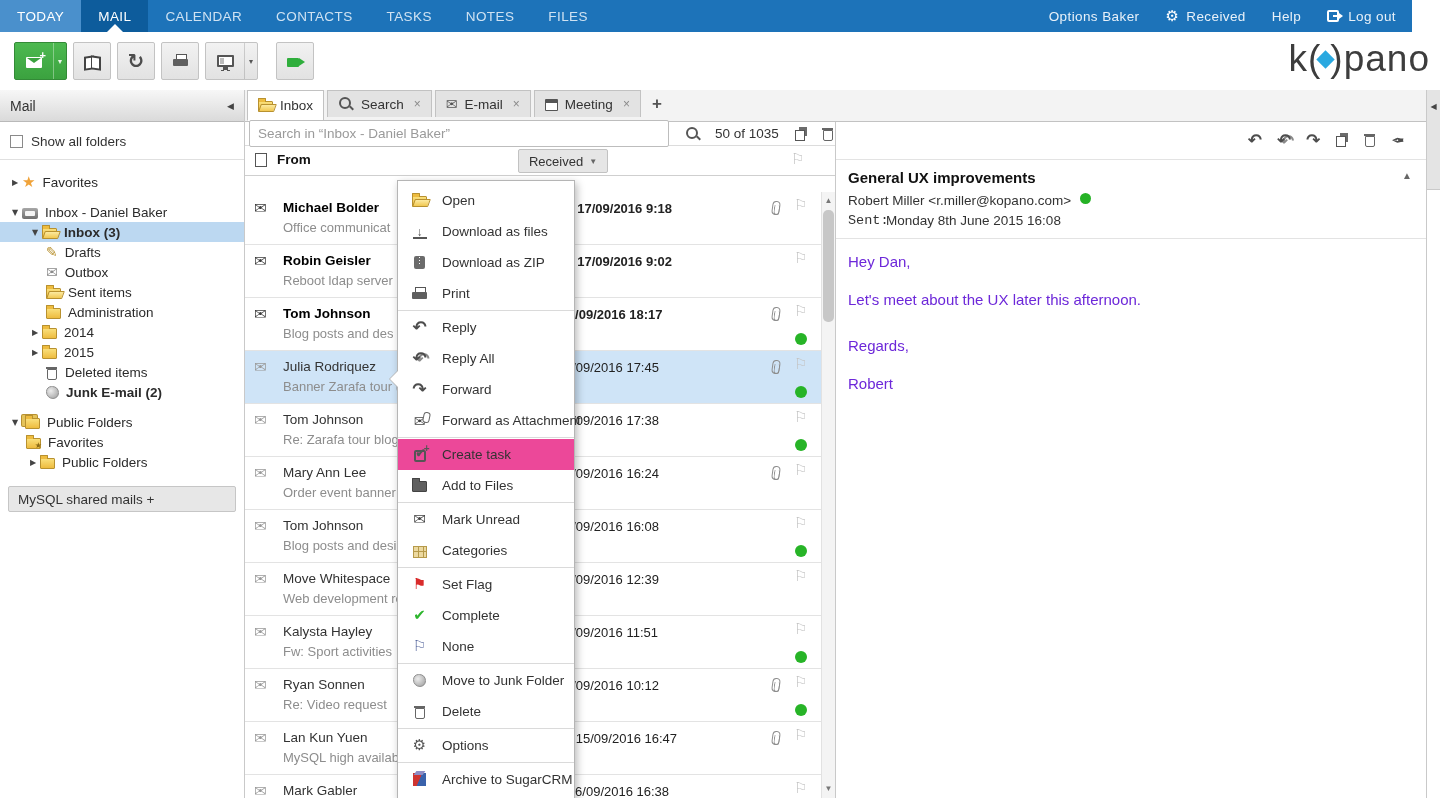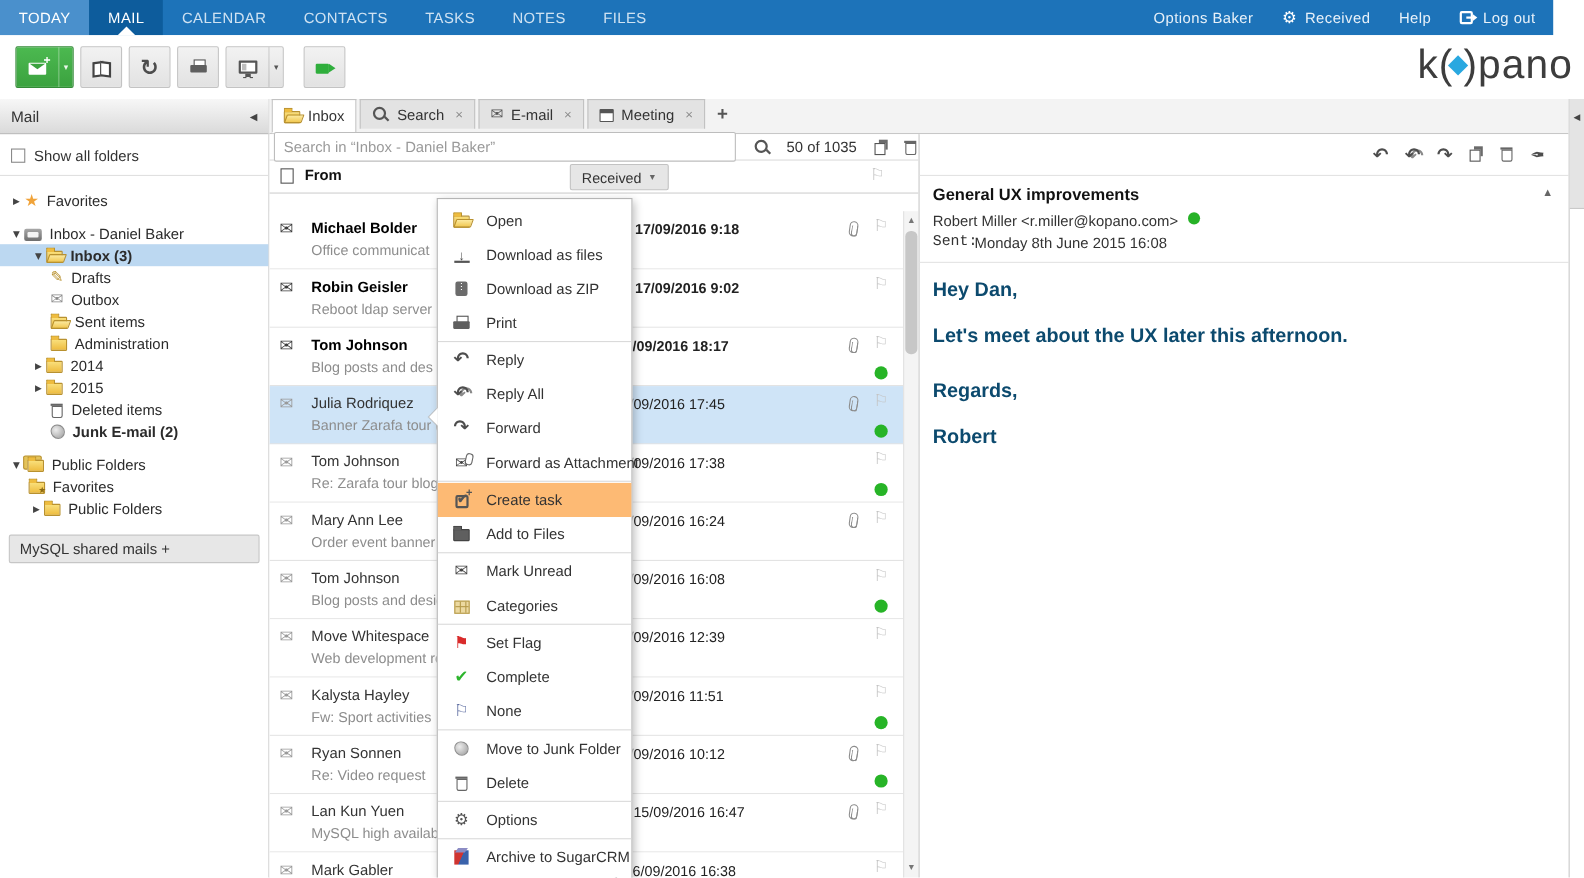--- a/index.html
+++ b/index.html
@@ -85,31 +85,31 @@
   
   .readpane{position:absolute;left:835px;top:122px;width:591px;bottom:0;background:#fff;border-left:1px solid #c9c9c9;}
   .rp-toolbar{height:38px;border-bottom:1px solid #e3e3e3;display:flex;align-items:center;justify-content:flex-end;gap:15px;padding-right:22px;color:#4d4d4d;}
   .rp-tb-ic{font-size:17px;font-weight:bold;cursor:pointer;color:#4d4d4d;}
   .rp-head{padding:9px 12px 10px;border-bottom:1px solid #e3e3e3;position:relative;}
   .rp-subj{font-size:15px;font-weight:bold;color:#111;margin-bottom:7px;}
   .rp-line{font-size:13.5px;color:#333;margin-top:5px;display:flex;}
   .rp-line .lab{width:38px;flex:none;font-family:Liberation Mono, monospace;}
   .pdot{display:inline-block;width:11px;height:11px;border-radius:50%;background:#26b226;margin-left:9px;}
   .rp-toggle{position:absolute;right:14px;top:10px;font-size:10px;color:#666;cursor:pointer;}
-  .rp-body{padding:14px 12px;font-size:18px;color:#0c4a6e;font-weight:bold;}
+  .rp-body{padding:14px 12px;font-size:15px;color:#6d28d9;}
   .rp-body p{margin:0 0 21px;}
   .rp-body p.gap{margin-bottom:29px;}
 
   .rightstrip{position:absolute;left:1426px;top:90px;width:14px;bottom:0;background:#fff;border-left:1px solid #c9c9c9;}
   .rightstrip .handle{height:100px;background:#e4e4e4;border-bottom:1px solid #c9c9c9;text-align:center;padding-top:12px;font-size:8px;color:#444;cursor:pointer;}
 
   
   .ctxmenu{position:absolute;left:397px;top:180px;width:178px;background:#fff;border:1px solid #b5b5b5;box-shadow:2px 3px 8px rgba(0,0,0,.28);z-index:20;padding:4px 0;}
   .ctx-item{height:31px;display:flex;align-items:center;padding-left:11px;font-size:13.5px;color:#333;cursor:pointer;white-space:nowrap;}
-  .ctx-item.hl{background:#fdba74;}
+  .ctx-item.hl{background:#ec4899;}
   .ctx-item .ics{width:21px;margin-right:12px;display:flex;justify-content:center;flex:none;}
   .ctx-sep{height:1px;background:#dadada;margin:1px 0;}
   .ctx-arrow{position:absolute;left:-8px;top:190px;width:0;height:0;border-top:8px solid transparent;border-bottom:8px solid transparent;border-right:8px solid #fff;filter:drop-shadow(-1px 0 0 #b5b5b5);}
 
   
   .ic{display:inline-block;position:relative;font-style:normal;line-height:1;}
   .g{font-family:"DejaVu Sans",sans-serif;}
   .ic-folder{width:15px;height:11px;background:linear-gradient(#f9df7b,#eebc3f);border:1px solid #b8912f;border-radius:1px;margin-top:2px;}
   .ic-folder::before{content:"";position:absolute;top:-4px;left:-1px;width:6px;height:3px;background:#eebc3f;border:1px solid #b8912f;border-bottom:none;border-radius:1px 1px 0 0;}
   .ic-fopen::after{content:"";position:absolute;left:-1px;bottom:-1px;width:14px;height:6px;background:linear-gradient(#fceaa0,#f1c852);border:1px solid #b8912f;transform:skewX(-20deg);transform-origin:bottom left;border-radius:1px;}

